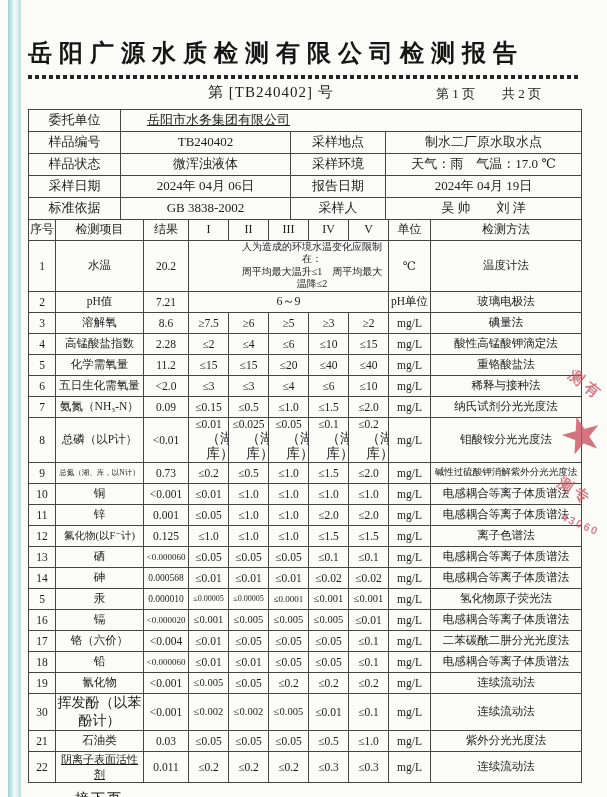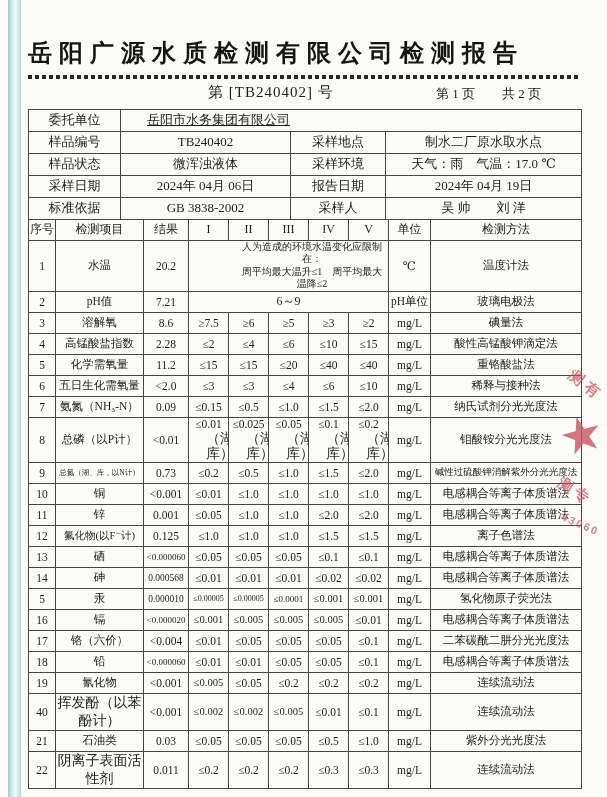--- a/index.html
+++ b/index.html
@@ -363,21 +363,21 @@
             <td>&lt;0.001</td>
             <td style="font-size: 10.5px;">≤0.005</td>
             <td>≤0.05</td>
             <td>≤0.2</td>
             <td>≤0.2</td>
             <td>≤0.2</td>
             <td>mg/L</td>
             <td>连续流动法</td>
           </tr>
           <tr>
-            <td>40</td>
+            <td>30</td>
             <td style="font-size: 14px;">挥发酚（以苯酚计）</td>
             <td>&lt;0.001</td>
             <td style="font-size: 10.5px;">≤0.002</td>
             <td style="font-size: 10.5px;">≤0.002</td>
             <td style="font-size: 10.5px;">≤0.005</td>
             <td>≤0.01</td>
             <td>≤0.1</td>
             <td>mg/L</td>
             <td>连续流动法</td>
           </tr>
@@ -388,21 +388,21 @@
             <td>≤0.05</td>
             <td>≤0.05</td>
             <td>≤0.05</td>
             <td>≤0.5</td>
             <td>≤1.0</td>
             <td>mg/L</td>
             <td>紫外分光光度法</td>
           </tr>
           <tr>
             <td>22</td>
-            <td style="font-size: 14px;">阴离子表面活性剂</td>
+            <td style="font-size: 11px; text-decoration: underline;">阴离子表面活性剂</td>
             <td>0.011</td>
             <td>≤0.2</td>
             <td>≤0.2</td>
             <td>≤0.2</td>
             <td>≤0.3</td>
             <td>≤0.3</td>
             <td>mg/L</td>
             <td>连续流动法</td>
           </tr>
         </tbody>

